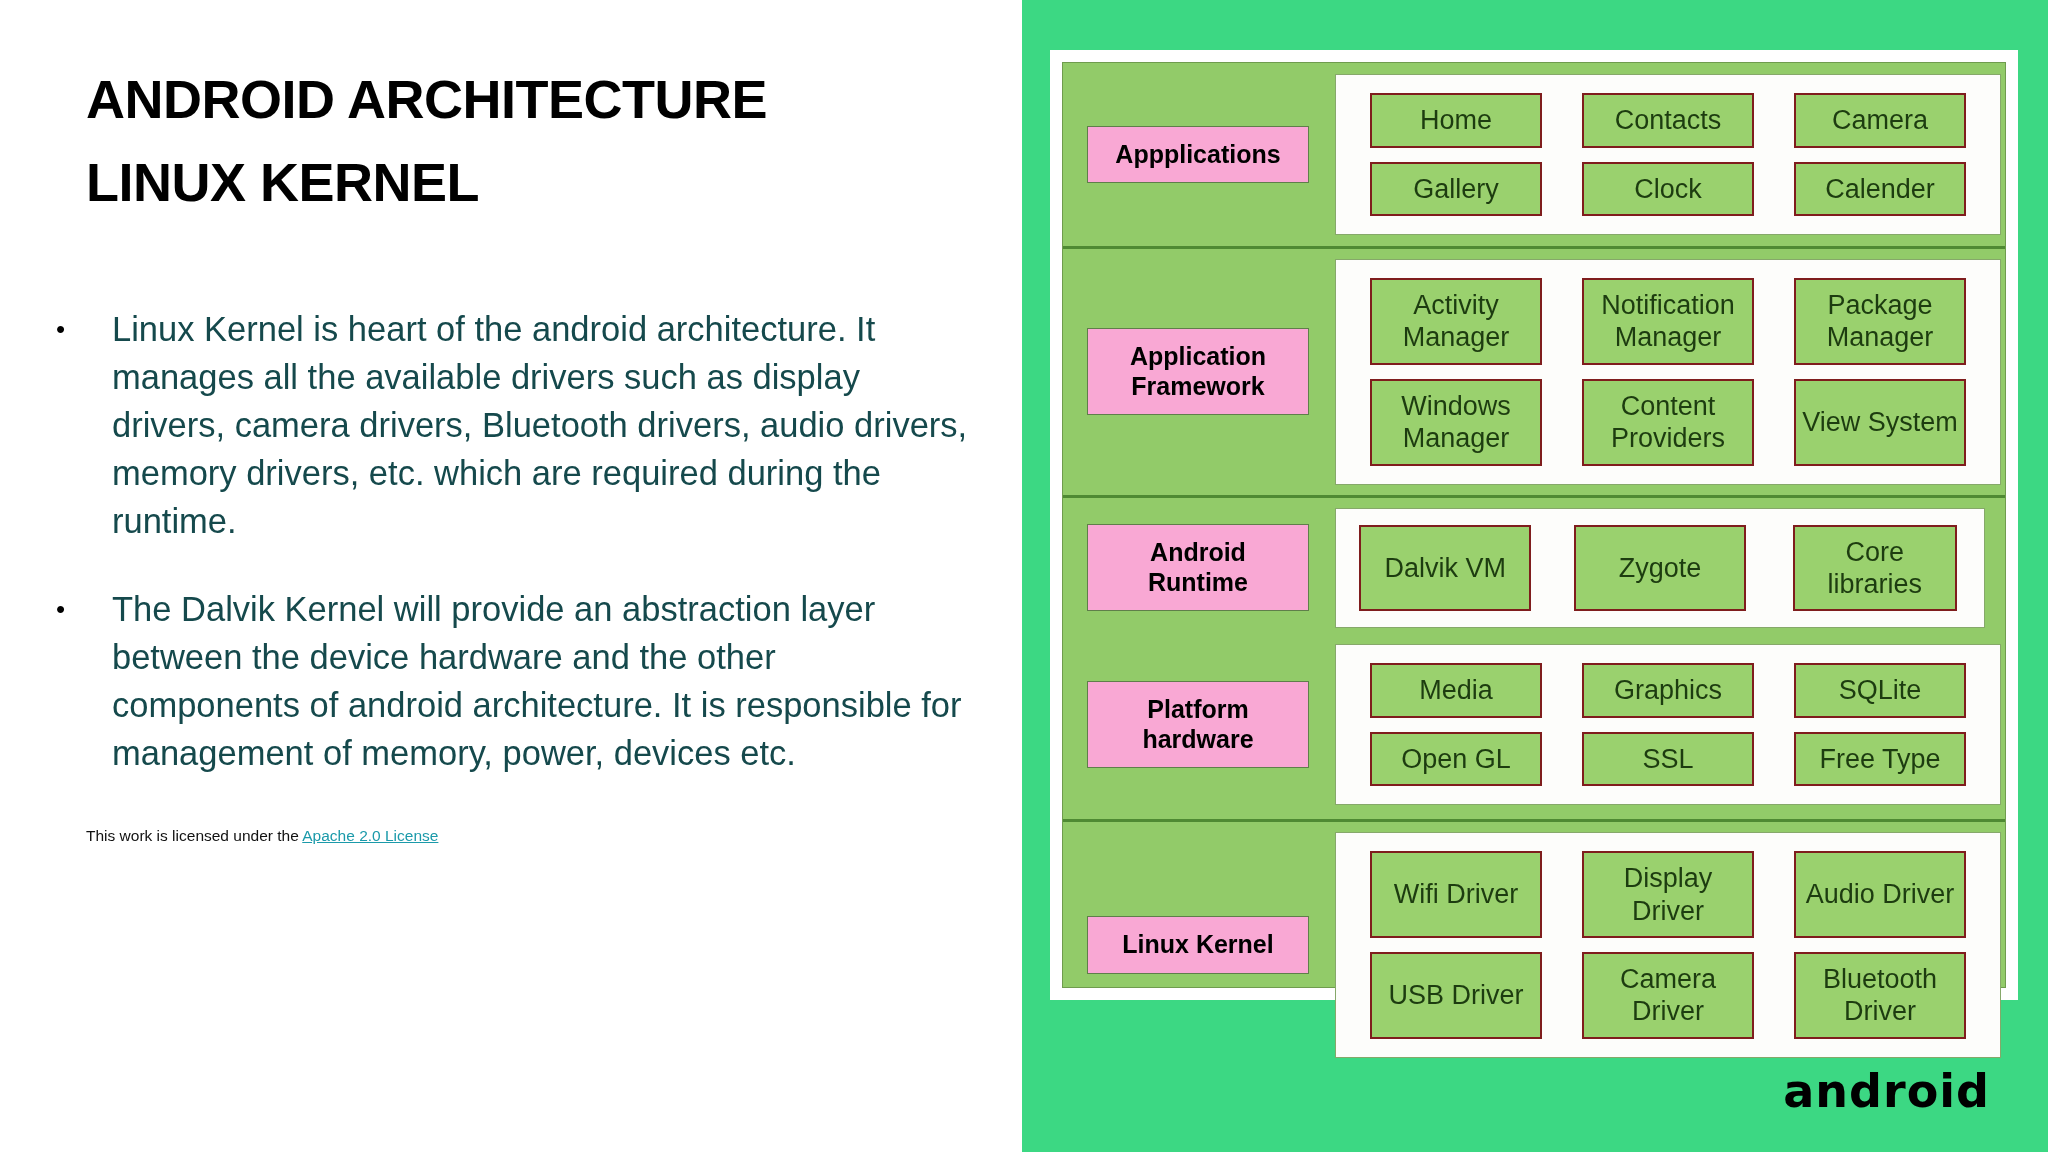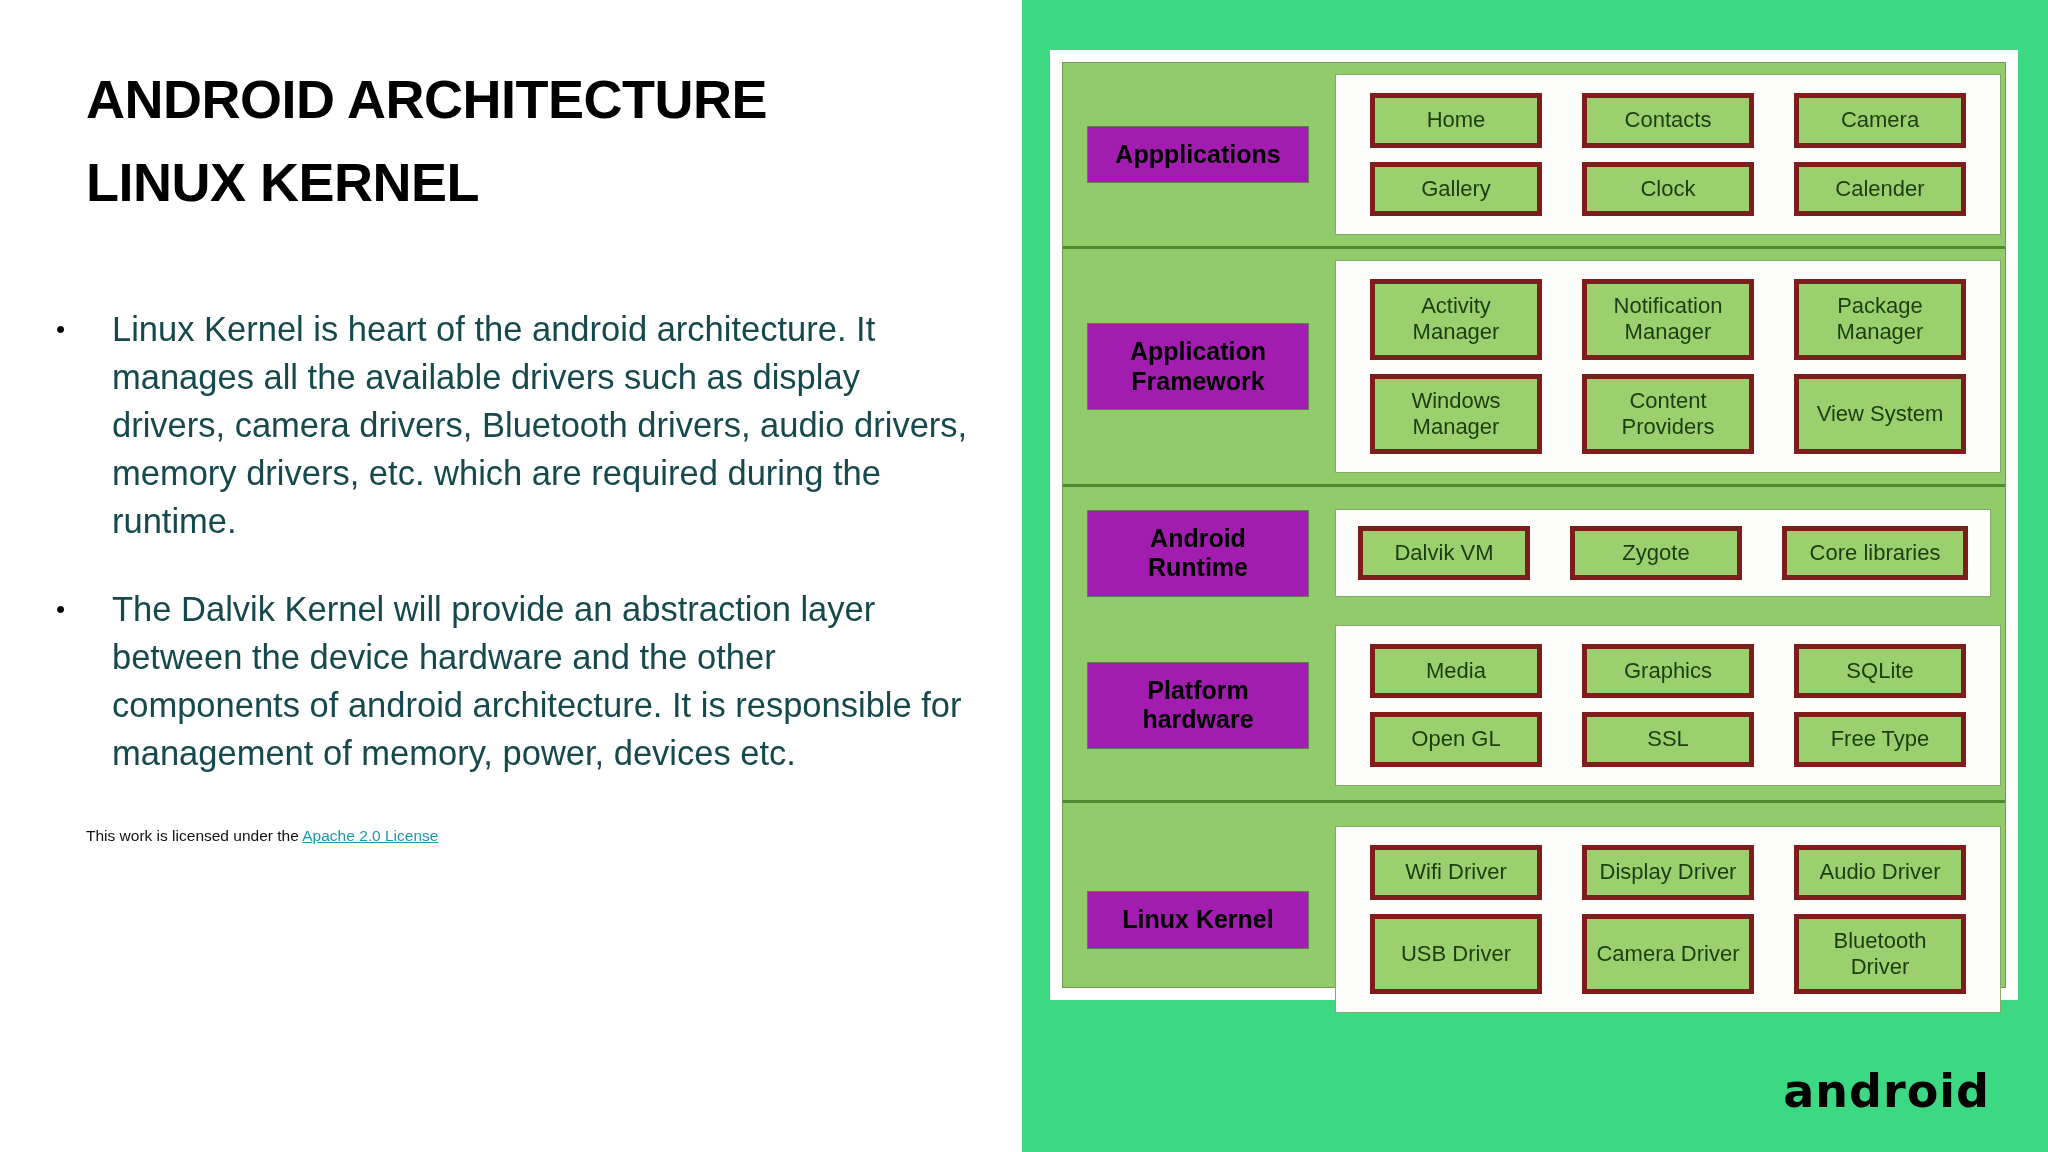--- a/index.html
+++ b/index.html
@@ -128,21 +128,21 @@
   .layer:last-child {
     border-bottom: none;
   }
   .layer.apps      { flex: 0 0 186px; }
   .layer.framework { flex: 0 0 238px; }
   .layer.runtime   { flex: 1 1 auto; flex-direction: column; align-items: stretch; padding: 0; }
   .layer.kernel    { flex: 0 0 234px; }
 
   .layer-label {
     flex: 0 0 222px;
-    background: #a21caf;
+    background: #f9a8d4;
     border: 1px solid #5f7f4a;
     color: #000000;
     font-weight: bold;
     font-size: 25px;
     line-height: 1.18;
     text-align: center;
     padding: 13px 23px;
     box-sizing: border-box;
     margin-right: 26px;
   }
@@ -155,35 +155,35 @@
     padding: 18px 34px;
     display: grid;
     grid-template-columns: repeat(3, 1fr);
     gap: 14px 40px;
     justify-items: center;
     align-content: center;
   }
 
   .cell {
     background: #9ad16e;
-    border: 5px solid #7f1d1d;
+    border: 2px solid #7f1d1d;
     color: #1d3c10;
-    font-size: 22px;
+    font-size: 27px;
     line-height: 1.2;
     text-align: center;
     padding: 9px 6px;
     box-sizing: border-box;
     width: 172px;
     min-height: 44px;
     display: flex;
     flex-direction: column;
     justify-content: center;
     align-items: center;
   }
-  .cell.wide { width: 186px; }
+  .cell.wide { width: 164px; }
 
   
   .sub-row {
     display: flex;
     align-items: center;
     padding: 10px 20px 10px 24px;
     box-sizing: border-box;
   }
   .sub-row.rt { flex: 0 0 132px; }
   .sub-row.pl { flex: 1 1 auto; padding-top: 6px; padding-bottom: 14px; }

